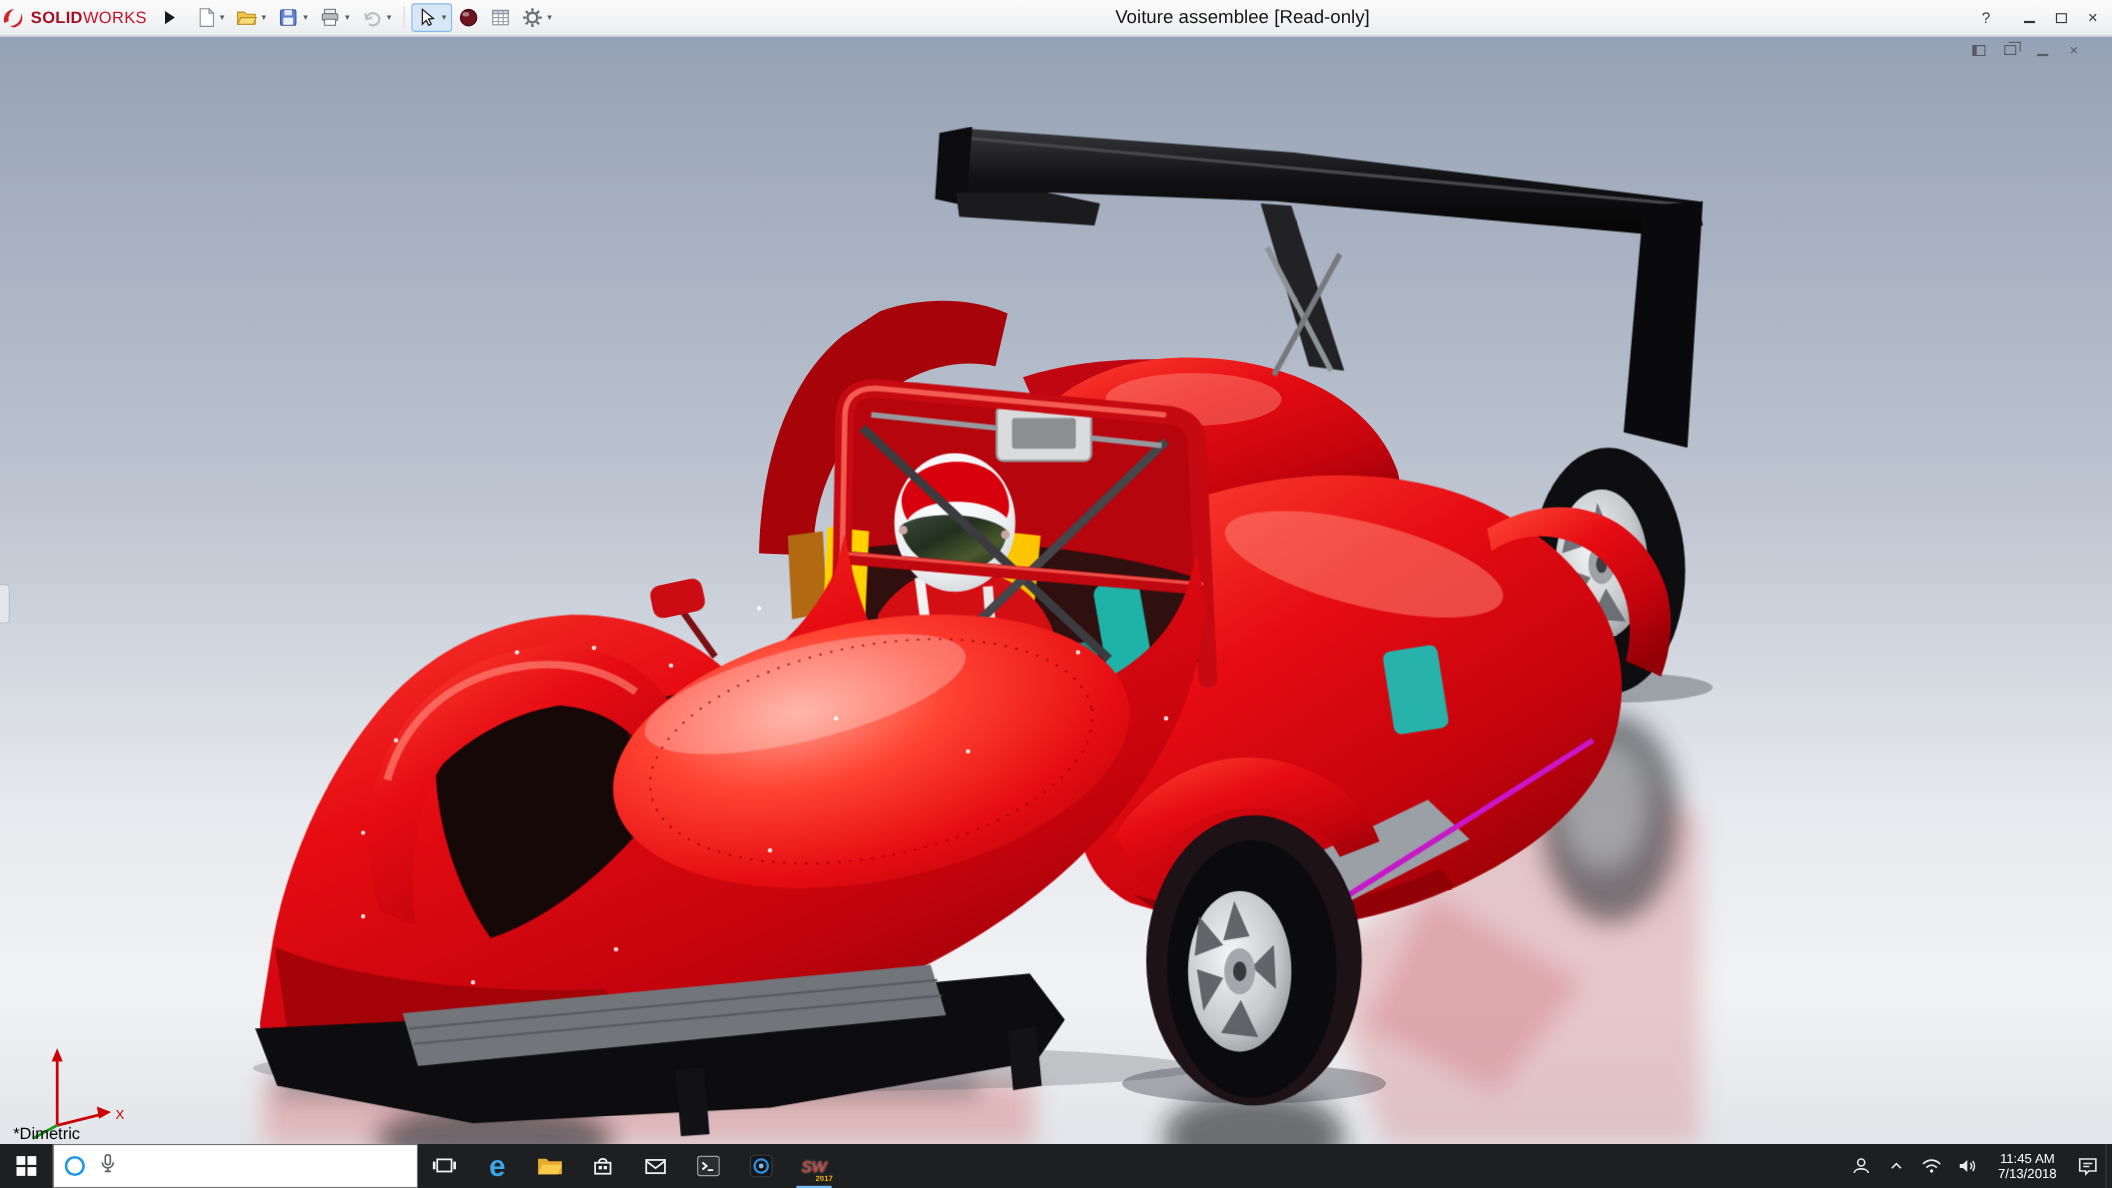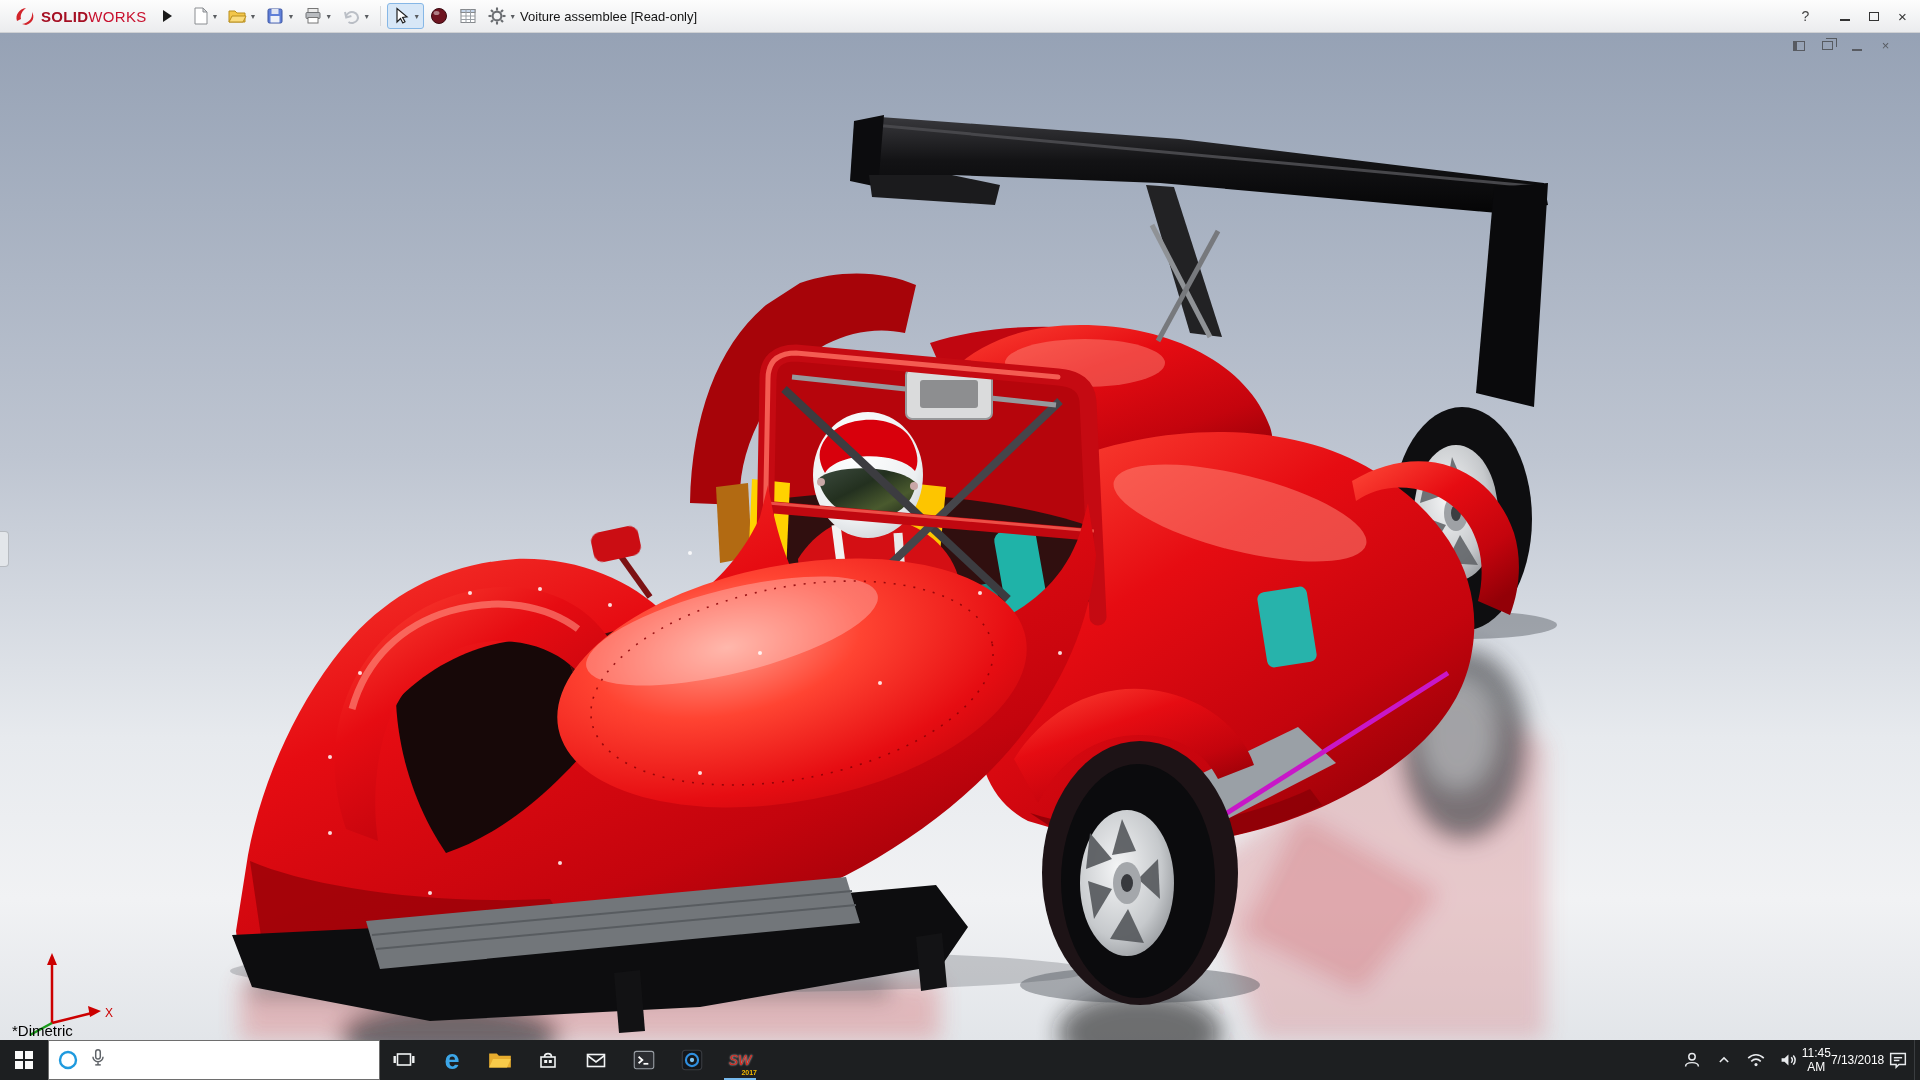--- a/index.html
+++ b/index.html
@@ -1,32 +1,32 @@
 <!DOCTYPE html>
 <html><head>
 <meta charset="utf-8">
 <style>
   *{margin:0;padding:0;box-sizing:border-box}
   html,body{width:1920px;height:1080px;overflow:hidden;font-family:"Liberation Sans",sans-serif;user-select:none}
   .screen{position:relative;width:1920px;height:1080px;background:#e8eaec}
 
   
   .titlebar{position:absolute;top:0;left:0;right:0;height:33px;background:linear-gradient(#fdfdfd,#ebecee);
-    border-bottom:1px solid #cfd1d4;display:flex;align-items:center;padding-left:13px;z-index:20}
+    border-bottom:1px solid #cfd1d4;display:flex;align-items:center;padding-left:0;z-index:20}
   .logo{display:flex;align-items:center;gap:4px}
   .brand{font-size:15px;letter-spacing:.3px;color:#c8102e;white-space:nowrap}
   .brand b{font-weight:bold;color:#a50f23}
   .flyout{width:0;height:0;border-top:6px solid transparent;border-bottom:6px solid transparent;border-left:9px solid #1a1a1a;margin:0 14px 0 16px;cursor:pointer}
   .toolbar{display:flex;align-items:center;gap:1px}
   .tbtn{display:flex;align-items:center;height:26px;padding:0 3px;border-radius:3px;background:transparent;border:1px solid transparent;cursor:pointer}
   .tbtn.pressed{background:#d7e7f7;border:1px solid #86b7e6}
   .tbtn svg{display:block}
   .caret{font-size:7px;color:#5a5d61;margin-left:2px;line-height:1}
   .tsep{width:1px;height:20px;background:#d8d9db;margin:0 5px}
-  .tb-title{flex:1;font-size:13px;color:#141414;padding-right:40px;white-space:nowrap;overflow:hidden}
+  .tb-title{flex:1;text-align:center;font-size:17px;color:#141414;padding-right:40px;white-space:nowrap;overflow:hidden}
   .tb-controls{display:flex;align-items:center;gap:2px;padding-right:4px}
   .wbtn{width:27px;height:26px;display:flex;align-items:center;justify-content:center;font-size:15px;color:#333;background:transparent;border:none;cursor:pointer}
   .wbtn .maxbox{width:10px;height:9px;border:1.5px solid #333}
   .wbtn .minbar{width:10px;height:2px;background:#333;margin-top:8px}
   .wbtn.help{font-size:14px;color:#444;margin-right:10px}
 
   
   .viewport{position:absolute;top:33px;left:0;width:1920px;height:1007px;overflow:hidden}
   .scene{width:100%;height:100%;display:block;cursor:crosshair}
   .doc-controls{position:absolute;top:5px;right:26px;display:flex;gap:12px;align-items:center}
@@ -47,21 +47,21 @@
   .cortana svg{display:block}
   .search-input{flex:1;height:100%;border:none;outline:none;font-size:13.5px;color:#333;font-family:"Liberation Sans",sans-serif;background:transparent}
   .search-input::placeholder{color:#4e5256;opacity:1}
   .tb-icon{position:relative;width:48px;height:40px;display:flex;align-items:center;justify-content:center;background:transparent;border:none;cursor:pointer}
   .tb-icon.active:after{content:"";position:absolute;left:8px;right:8px;bottom:0;height:2px;background:#76b9ed}
   .edge-e{font-size:27px;font-weight:bold;color:#3ca6e8;line-height:1;font-style:normal}
   .sw-badge{font-size:14px;font-weight:normal;font-style:italic;color:#d6281e;text-shadow:0 0 2px #ffffff}
   .sw-year{position:absolute;right:7px;bottom:4px;font-size:7px;font-weight:bold;color:#f2b800}
   .tb-spacer{flex:1}
   .tray-icon{width:32px;height:40px;display:flex;align-items:center;justify-content:center;background:transparent;border:none;cursor:pointer}
-  .tb-clock{width:78px;height:40px;display:flex;flex-direction:row;align-items:center;justify-content:center;background:transparent;border:none;cursor:pointer;color:#ffffff;font-size:12px;line-height:14px;font-family:"Liberation Sans",sans-serif}
+  .tb-clock{width:78px;height:40px;display:flex;flex-direction:column;align-items:center;justify-content:center;background:transparent;border:none;cursor:pointer;color:#ffffff;font-size:12px;line-height:14px;font-family:"Liberation Sans",sans-serif}
   .show-desktop{width:6px;height:40px;border-left:1px solid #3a3d40;cursor:pointer}
 </style>
 </head>
 <body>
 
 <div class="screen">
 
   <header class="titlebar">
     <div class="logo">
       <svg width="24" height="22" viewBox="0 0 24 22">

